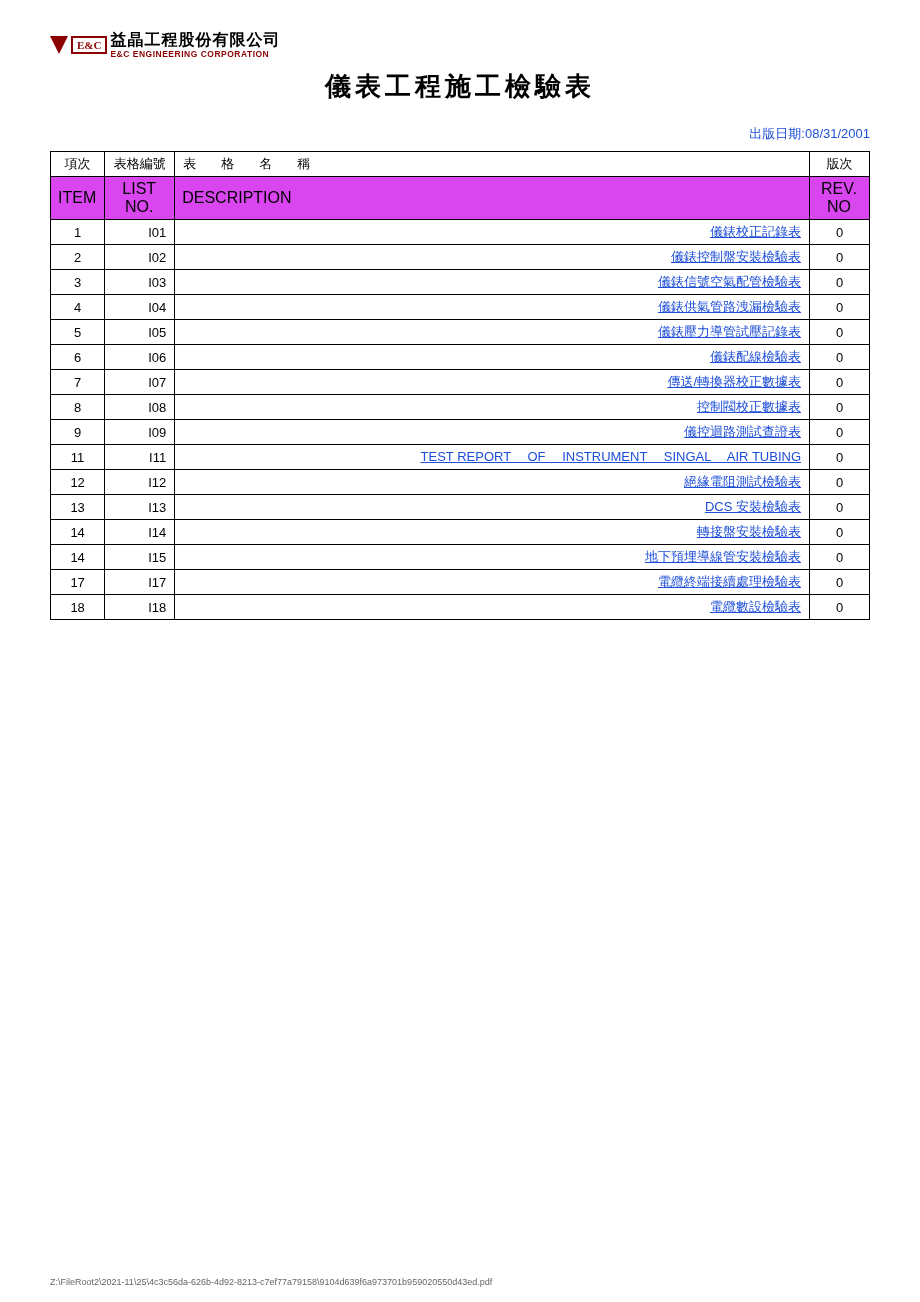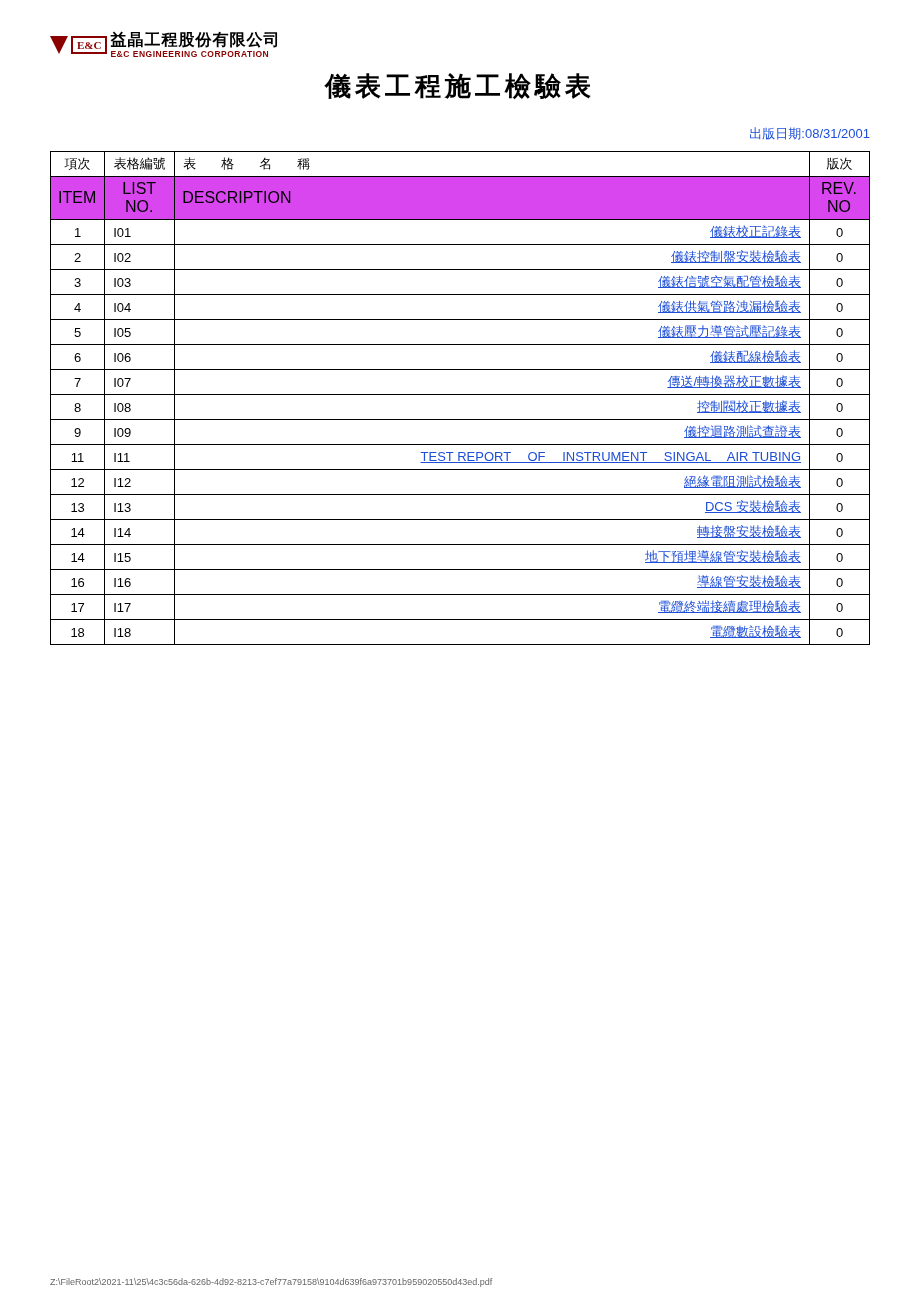--- a/index.html
+++ b/index.html
@@ -58,21 +58,21 @@
       font-size: 16px;
       padding-left: 7px;
     }
     .link-cell {
       color: #1d4ed8;
       text-decoration: underline;
       text-align: right;
       cursor: pointer;
     }
     .item-num { text-align: center; }
-    .listno { text-align: left; margin-left: 21px; }
+    .listno { text-align: right; margin-left: 21px; }
     .revno { text-align: center; }
     .col-desc-header {
       text-align: left;
       letter-spacing: 6px;
     }
     .footer-path {
       position: absolute;
       bottom: 15px;
       left: 50px;
       font-size: 9px;
@@ -226,26 +226,20 @@
         <td class="link-cell">轉接盤安裝檢驗表</td>
         <td class="revno">0</td>
       </tr>
       <tr>
         <td class="item-num">14</td>
         <td class="listno">I15</td>
         <td class="link-cell">地下預埋導線管安裝檢驗表</td>
         <td class="revno">0</td>
       </tr>
       <tr>
-        <td class="item-num">16</td>
-        <td class="listno">I16</td>
-        <td class="link-cell">導線管安裝檢驗表</td>
-        <td class="revno">0</td>
-      </tr>
-      <tr>
         <td class="item-num">17</td>
         <td class="listno">I17</td>
         <td class="link-cell">電纜終端接續處理檢驗表</td>
         <td class="revno">0</td>
       </tr>
       <tr>
         <td class="item-num">18</td>
         <td class="listno">I18</td>
         <td class="link-cell">電纜數設檢驗表</td>
         <td class="revno">0</td>

